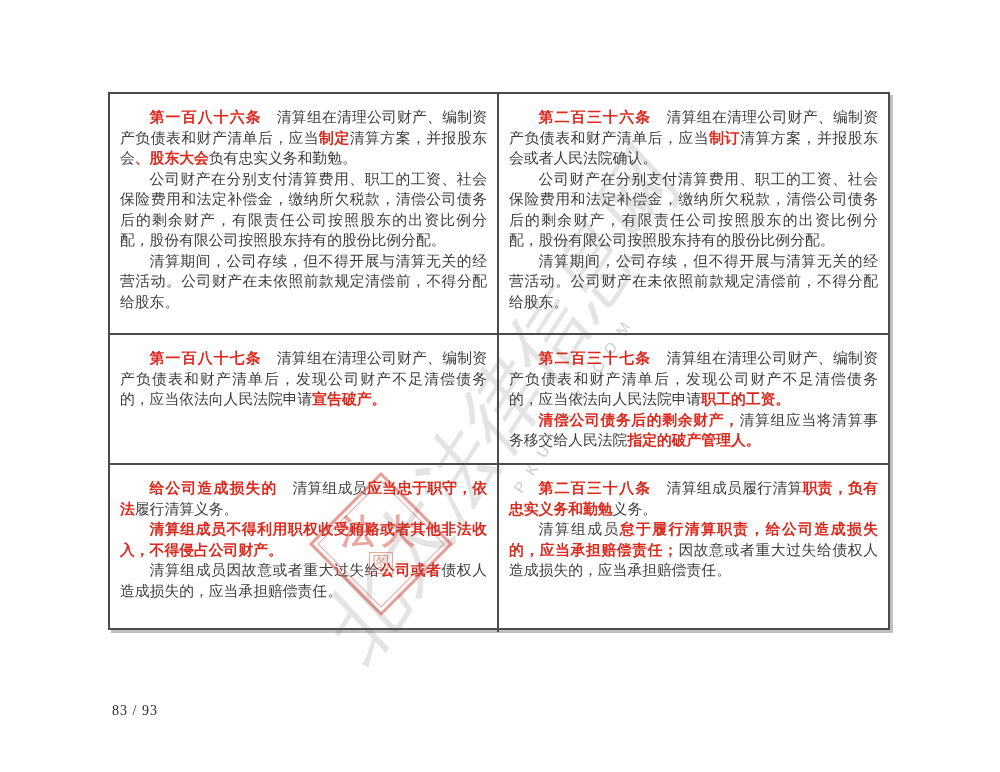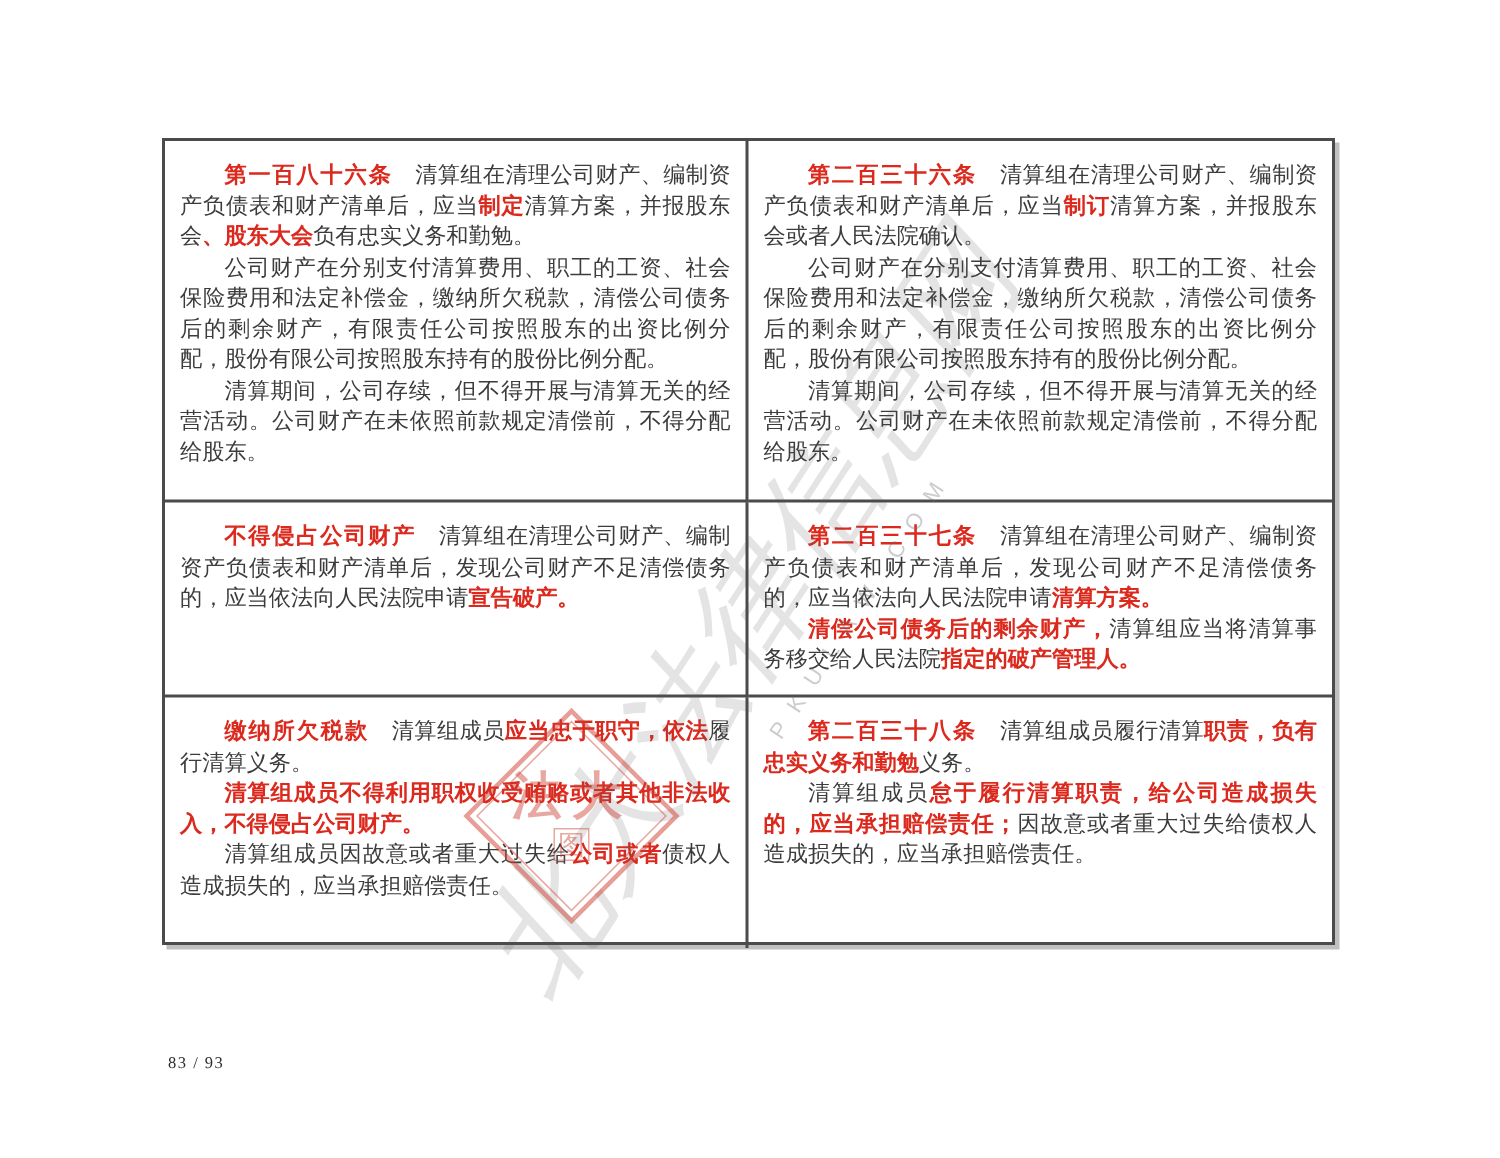--- a/index.html
+++ b/index.html
@@ -59,21 +59,21 @@
   .cell.last-col{border-right:none;padding-left:10px;}
   .cell.last-row{border-bottom:none;}
   .cell p{margin:0;text-indent:2em;text-align:justify;}
   .seg-red{
     color:#dc291e;font-weight:700;
     font-family:Liberation Serif, serif;
   }
   .article-num{letter-spacing:1px;}
 
   .page-number{
-    position:absolute;left:112px;top:703px;font-size:11px;color:#2b2b2b;
+    position:absolute;left:112px;top:703px;font-size:14px;color:#2b2b2b;
     z-index:2;letter-spacing:1px;
   }
 </style>
 </head>
 <body>
 
 <div class="page">
 
   <div class="wm-calligraphy">北大法律信息网</div>
 
@@ -91,28 +91,28 @@
         <p><span class="seg-red article-num">第一百八十六条</span><span>　清算组在清理公司财产、编制资产负债表和财产清单后，应当</span><span class="seg-red">制定</span><span>清算方案，并报股东会</span><span class="seg-red">、股东大会</span><span>负有忠实义务和勤勉。</span></p>
         <p><span>公司财产在分别支付清算费用、职工的工资、社会保险费用和法定补偿金，缴纳所欠税款，清偿公司债务后的剩余财产，有限责任公司按照股东的出资比例分配，股份有限公司按照股东持有的股份比例分配。</span></p>
         <p><span>清算期间，公司存续，但不得开展与清算无关的经营活动。公司财产在未依照前款规定清偿前，不得分配给股东。</span></p>
       </div>
       <div class="cell last-col">
         <p><span class="seg-red article-num">第二百三十六条</span><span>　清算组在清理公司财产、编制资产负债表和财产清单后，应当</span><span class="seg-red">制订</span><span>清算方案，并报股东会或者人民法院确认。</span></p>
         <p><span>公司财产在分别支付清算费用、职工的工资、社会保险费用和法定补偿金，缴纳所欠税款，清偿公司债务后的剩余财产，有限责任公司按照股东的出资比例分配，股份有限公司按照股东持有的股份比例分配。</span></p>
         <p><span>清算期间，公司存续，但不得开展与清算无关的经营活动。公司财产在未依照前款规定清偿前，不得分配给股东。</span></p>
       </div>
       <div class="cell">
-        <p><span class="seg-red article-num">不得侵占公司财产</span><span>　清算组在清理公司财产、编制资产负债表和财产清单后，发现公司财产不足清偿债务的，应当依法向人民法院申请</span><span class="seg-red">宣告破产。</span></p>
+        <p><span class="seg-red article-num">第一百八十七条</span><span>　清算组在清理公司财产、编制资产负债表和财产清单后，发现公司财产不足清偿债务的，应当依法向人民法院申请</span><span class="seg-red">宣告破产。</span></p>
       </div>
       <div class="cell last-col">
-        <p><span class="seg-red article-num">第二百三十七条</span><span>　清算组在清理公司财产、编制资产负债表和财产清单后，发现公司财产不足清偿债务的，应当依法向人民法院申请</span><span class="seg-red">清算方案。</span></p>
+        <p><span class="seg-red article-num">第二百三十七条</span><span>　清算组在清理公司财产、编制资产负债表和财产清单后，发现公司财产不足清偿债务的，应当依法向人民法院申请</span><span class="seg-red">职工的工资。</span></p>
         <p><span class="seg-red">清偿公司债务后的剩余财产，</span><span>清算组应当将清算事务移交给人民法院</span><span class="seg-red">指定的破产管理人。</span></p>
       </div>
       <div class="cell last-row">
-        <p><span class="seg-red article-num">缴纳所欠税款</span><span>　清算组成员</span><span class="seg-red">应当忠于职守，依法</span><span>履行清算义务。</span></p>
+        <p><span class="seg-red article-num">给公司造成损失的</span><span>　清算组成员</span><span class="seg-red">应当忠于职守，依法</span><span>履行清算义务。</span></p>
         <p><span class="seg-red">清算组成员不得利用职权收受贿赂或者其他非法收入，不得侵占公司财产。</span></p>
         <p><span>清算组成员因故意或者重大过失给</span><span class="seg-red">公司或者</span><span>债权人造成损失的，应当承担赔偿责任。</span></p>
       </div>
       <div class="cell last-col last-row">
         <p><span class="seg-red article-num">第二百三十八条</span><span>　清算组成员履行清算</span><span class="seg-red">职责，负有忠实义务和勤勉</span><span>义务。</span></p>
         <p><span>清算组成员</span><span class="seg-red">怠于履行清算职责，给公司造成损失的，应当承担赔偿责任；</span><span>因故意或者重大过失给债权人造成损失的，应当承担赔偿责任。</span></p>
       </div>
     </div>
 
   <div class="page-number">83 / 93</div>

